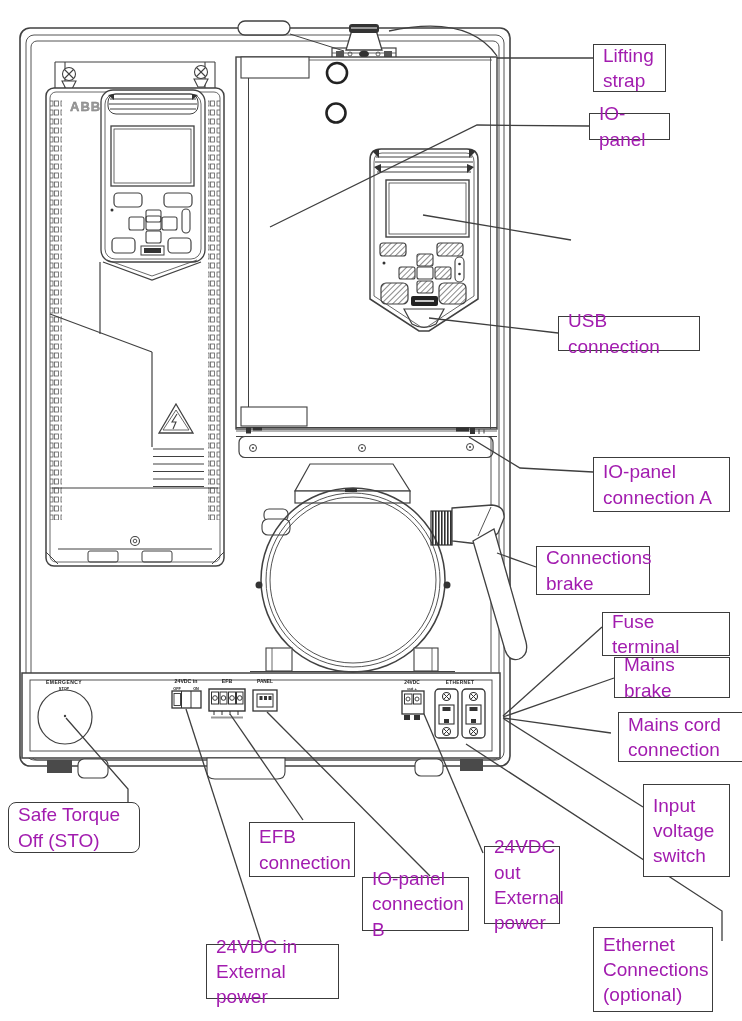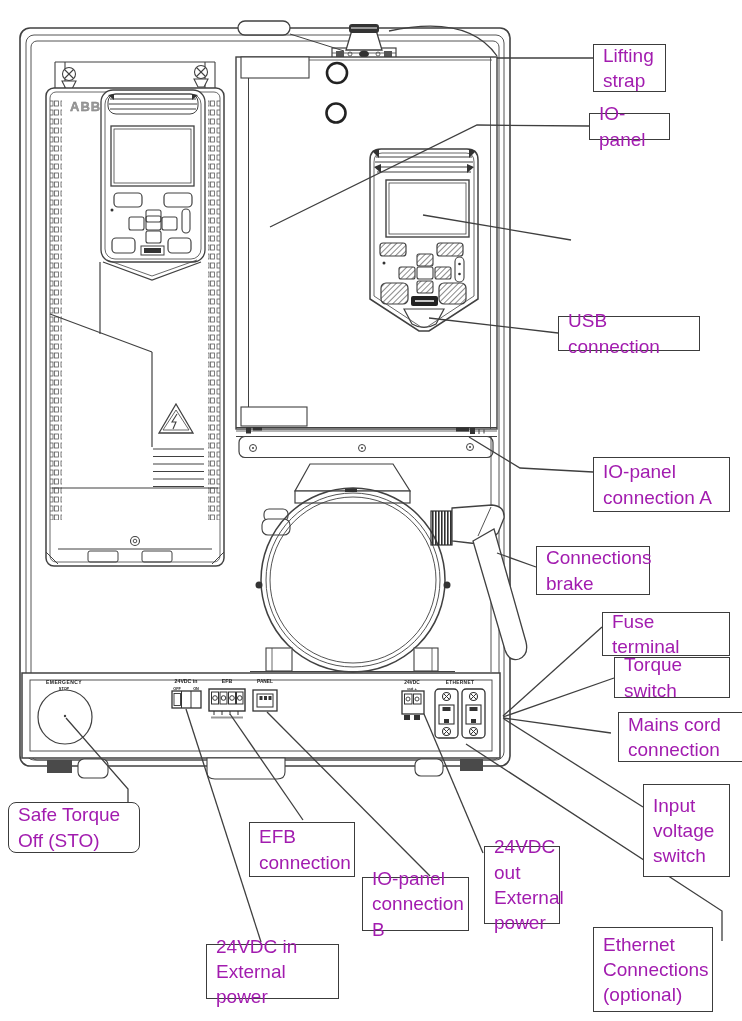--- a/index.html
+++ b/index.html
@@ -362,21 +362,21 @@
 
 <div class="callout" style="left:593px;top:44px;width:73px;height:48px;">Lifting
 strap</div>
 <div class="callout" style="left:589px;top:113px;width:81px;height:27px;">IO-panel</div>
 <div class="callout" style="left:558px;top:316px;width:142px;height:35px;">USB connection</div>
 <div class="callout" style="left:593px;top:457px;width:137px;height:55px;">IO-panel
 connection A</div>
 <div class="callout" style="left:536px;top:546px;width:114px;height:49px;">Connections
 brake</div>
 <div class="callout" style="left:602px;top:612px;width:128px;height:44px;">Fuse terminal</div>
-<div class="callout" style="left:614px;top:657px;width:116px;height:41px;">Torque switch</div>
+<div class="callout" style="left:614px;top:657px;width:116px;height:41px;">Mains brake</div>
 <div class="callout" style="left:611px;top:712px;width:132px;height:50px;margin-left:7px;">Mains cord
 connection</div>
 <div class="callout" style="left:643px;top:784px;width:87px;height:93px;">Input
 voltage
 switch</div>
 <div class="callout" style="left:593px;top:927px;width:120px;height:85px;">Ethernet
 Connections
 (optional)</div>
 <div class="callout" style="left:484px;top:846px;width:76px;height:78px;">24VDC out
 External

